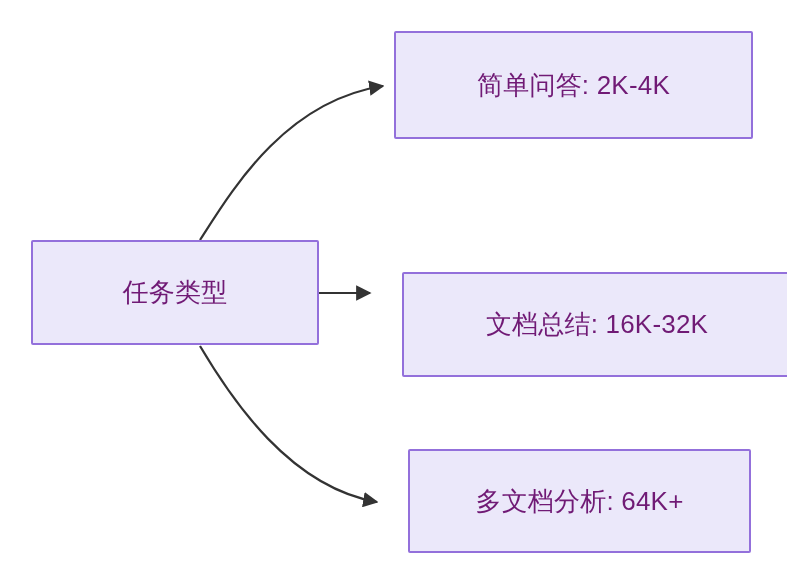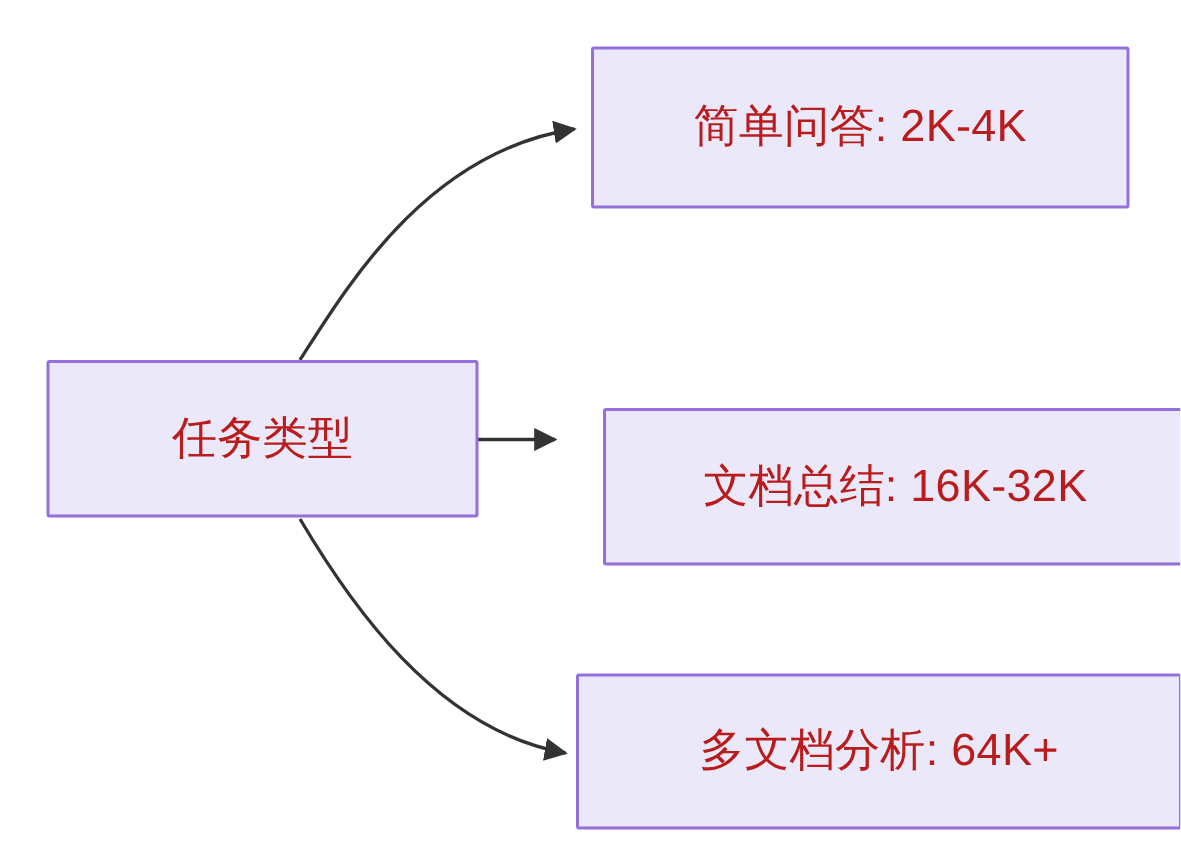--- a/index.html
+++ b/index.html
@@ -38,22 +38,22 @@
     box-sizing: border-box;
     background: #ebe8fa;
     border: 2px solid #9370db;
     border-radius: 2px;
     display: flex;
     align-items: center;
     justify-content: center;
     text-align: center;
   }
   .node-label {
-    color: #b91c1c;
-    font-size: 30px;
+    color: #701a75;
+    font-size: 26px;
     line-height: 1.25;
     letter-spacing: 0.2px;
     white-space: nowrap;
   }
   #node-task-type {
     left: 31px;
     top: 240px;
     width: 288px;
     height: 105px;
   }
@@ -64,23 +64,23 @@
     height: 108px;
   }
   #node-doc-summary {
     left: 402px;
     top: 240px;
     width: 390px;
     height: 105px;
     margin-top: 32px;
   }
   #node-multi-doc {
-    left: 384px;
+    left: 408px;
     top: 449px;
-    width: 404px;
+    width: 343px;
     height: 104px;
   }
 </style>
 </head>
 <body>
 
 <div id="diagram-root">
 
   <svg class="edge-layer" viewBox="0 0 787 572" xmlns="http://www.w3.org/2000/svg">
     <defs>

